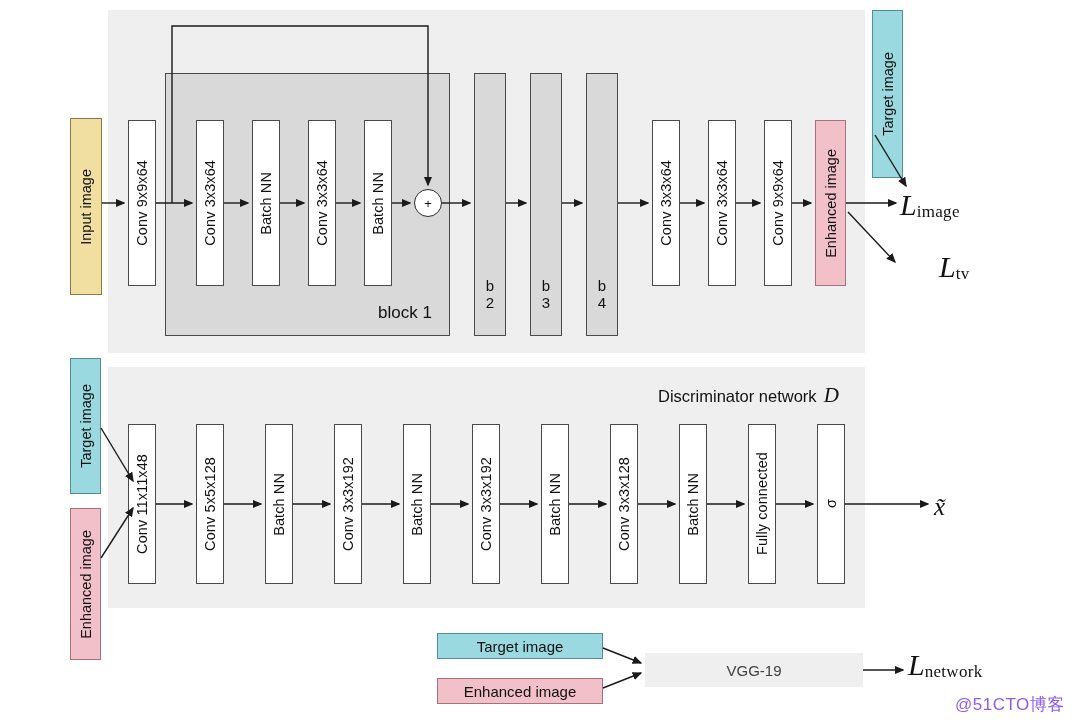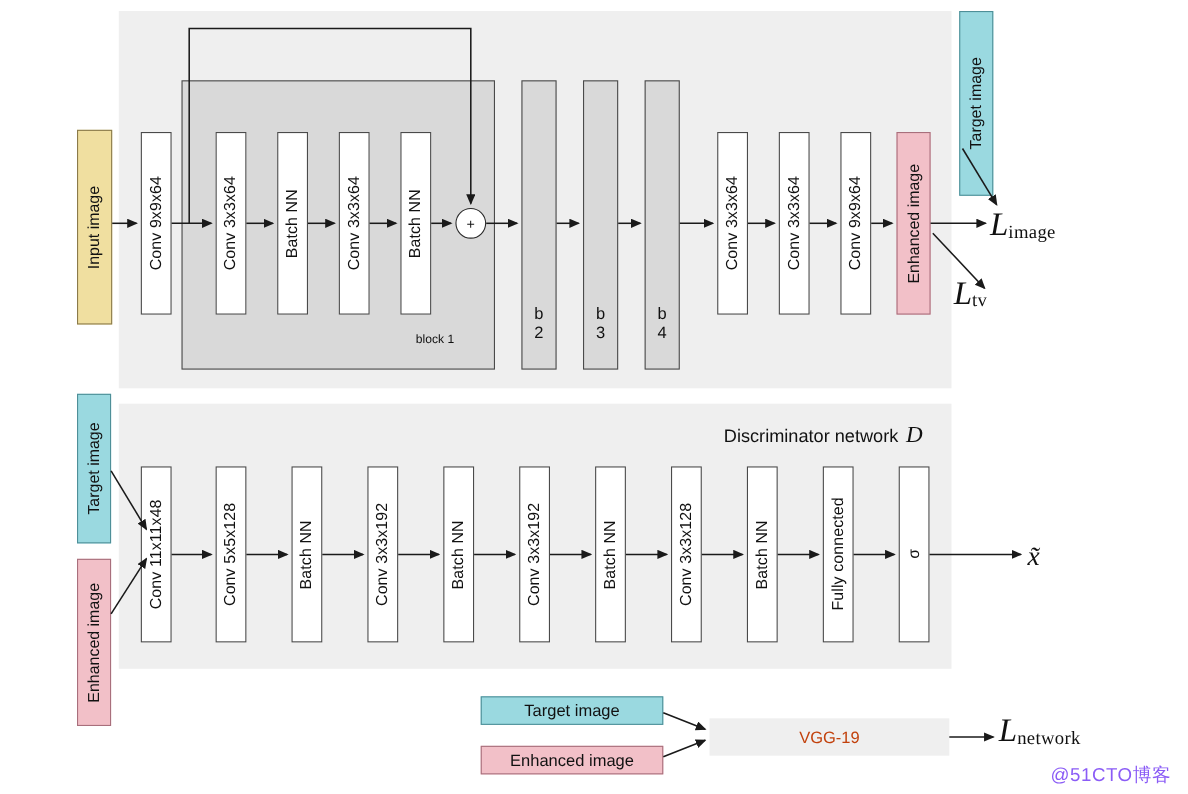--- a/index.html
+++ b/index.html
@@ -93,21 +93,21 @@
     background: #f2c0c8;
     border: 1.4px solid #a86f7c;
   }
   .vgg {
     position: absolute;
     background: #efefef;
     display: flex;
     align-items: center;
     justify-content: center;
     font-size: 15px;
-    color: #c2410c;
+    color: #404040;
   }
   .caption {
     position: absolute;
     font-size: 16.5px;
     color: #111;
     white-space: nowrap;
   }
   .caption .mathit {
     font-family: "Liberation Serif", serif;
     font-style: italic;
@@ -116,21 +116,21 @@
   .caption .mathbf {
     font-family: "Liberation Serif", serif;
     font-weight: bold;
     font-style: normal;
     font-size: 15px;
     vertical-align: -0.22em;
     margin-left: -1px;
   }
   .blocklabel {
     position: absolute;
-    font-size: 11px;
+    font-size: 17px;
     color: #111;
   }
   .loss {
     position: absolute;
     font-family: "Liberation Serif", serif;
     color: #111;
     white-space: nowrap;
   }
   .loss .L {
     font-style: italic;
@@ -240,21 +240,21 @@
   </div>
 
   <div class="iobox target" style="left:872px; top:10px; width:31px; height:168px;">
     <span class="vlabel">Target image</span>
   </div>
 
 
   <div class="loss" style="left:900px; top:188px;">
     <span class="L">L</span><span class="sub">image</span>
   </div>
-  <div class="loss" style="left:867px; top:250px;text-align:center;">
+  <div class="loss" style="left:939px; top:250px;text-align:center;">
     <span class="L">L</span><span class="sub">tv</span>
   </div>
 
   <div class="panel" style="left:108px; top:367px; width:757px; height:241px;"></div>
 
   <div class="iobox target" style="left:70px; top:358px; width:31px; height:136px;">
     <span class="vlabel">Target image</span>
   </div>
   <div class="iobox enhanced" style="left:70px; top:508px; width:31px; height:152px;">
     <span class="vlabel">Enhanced image</span>

